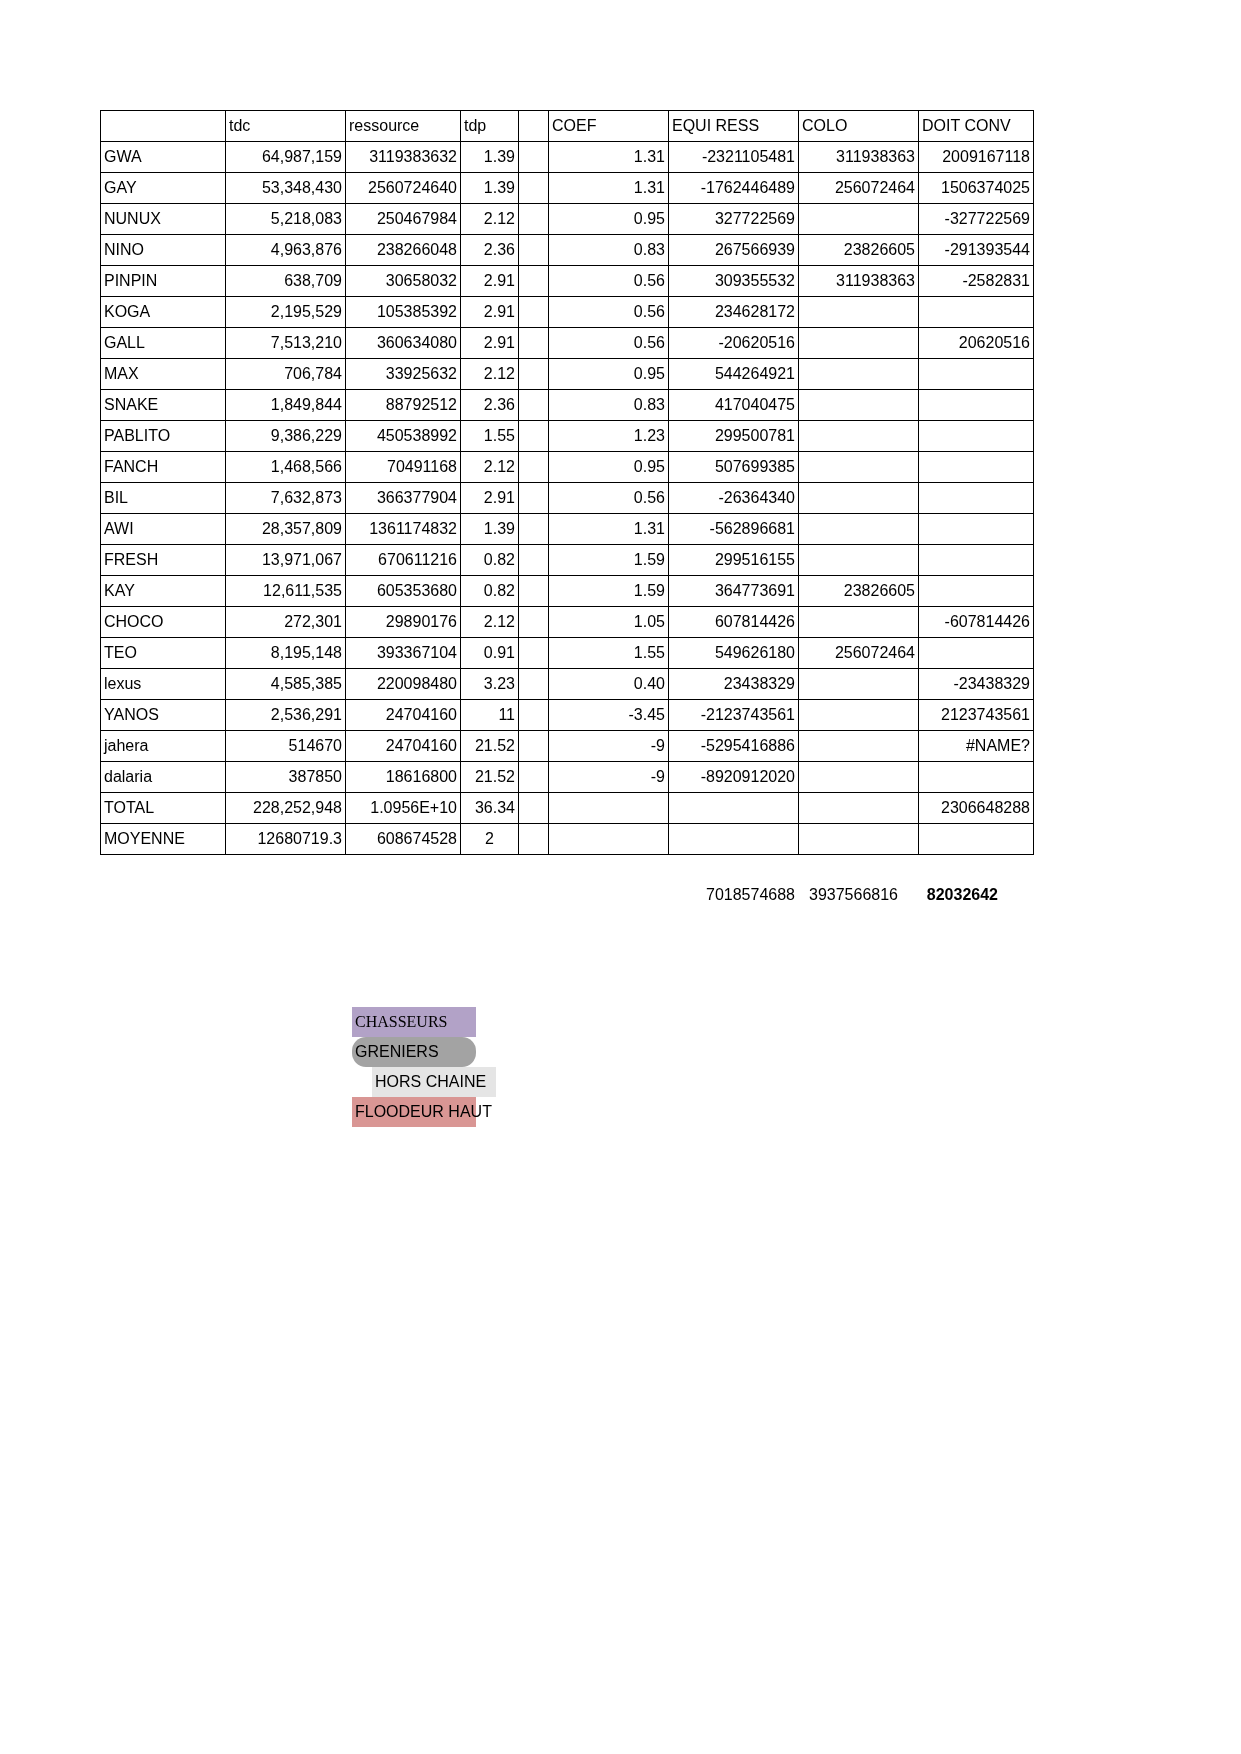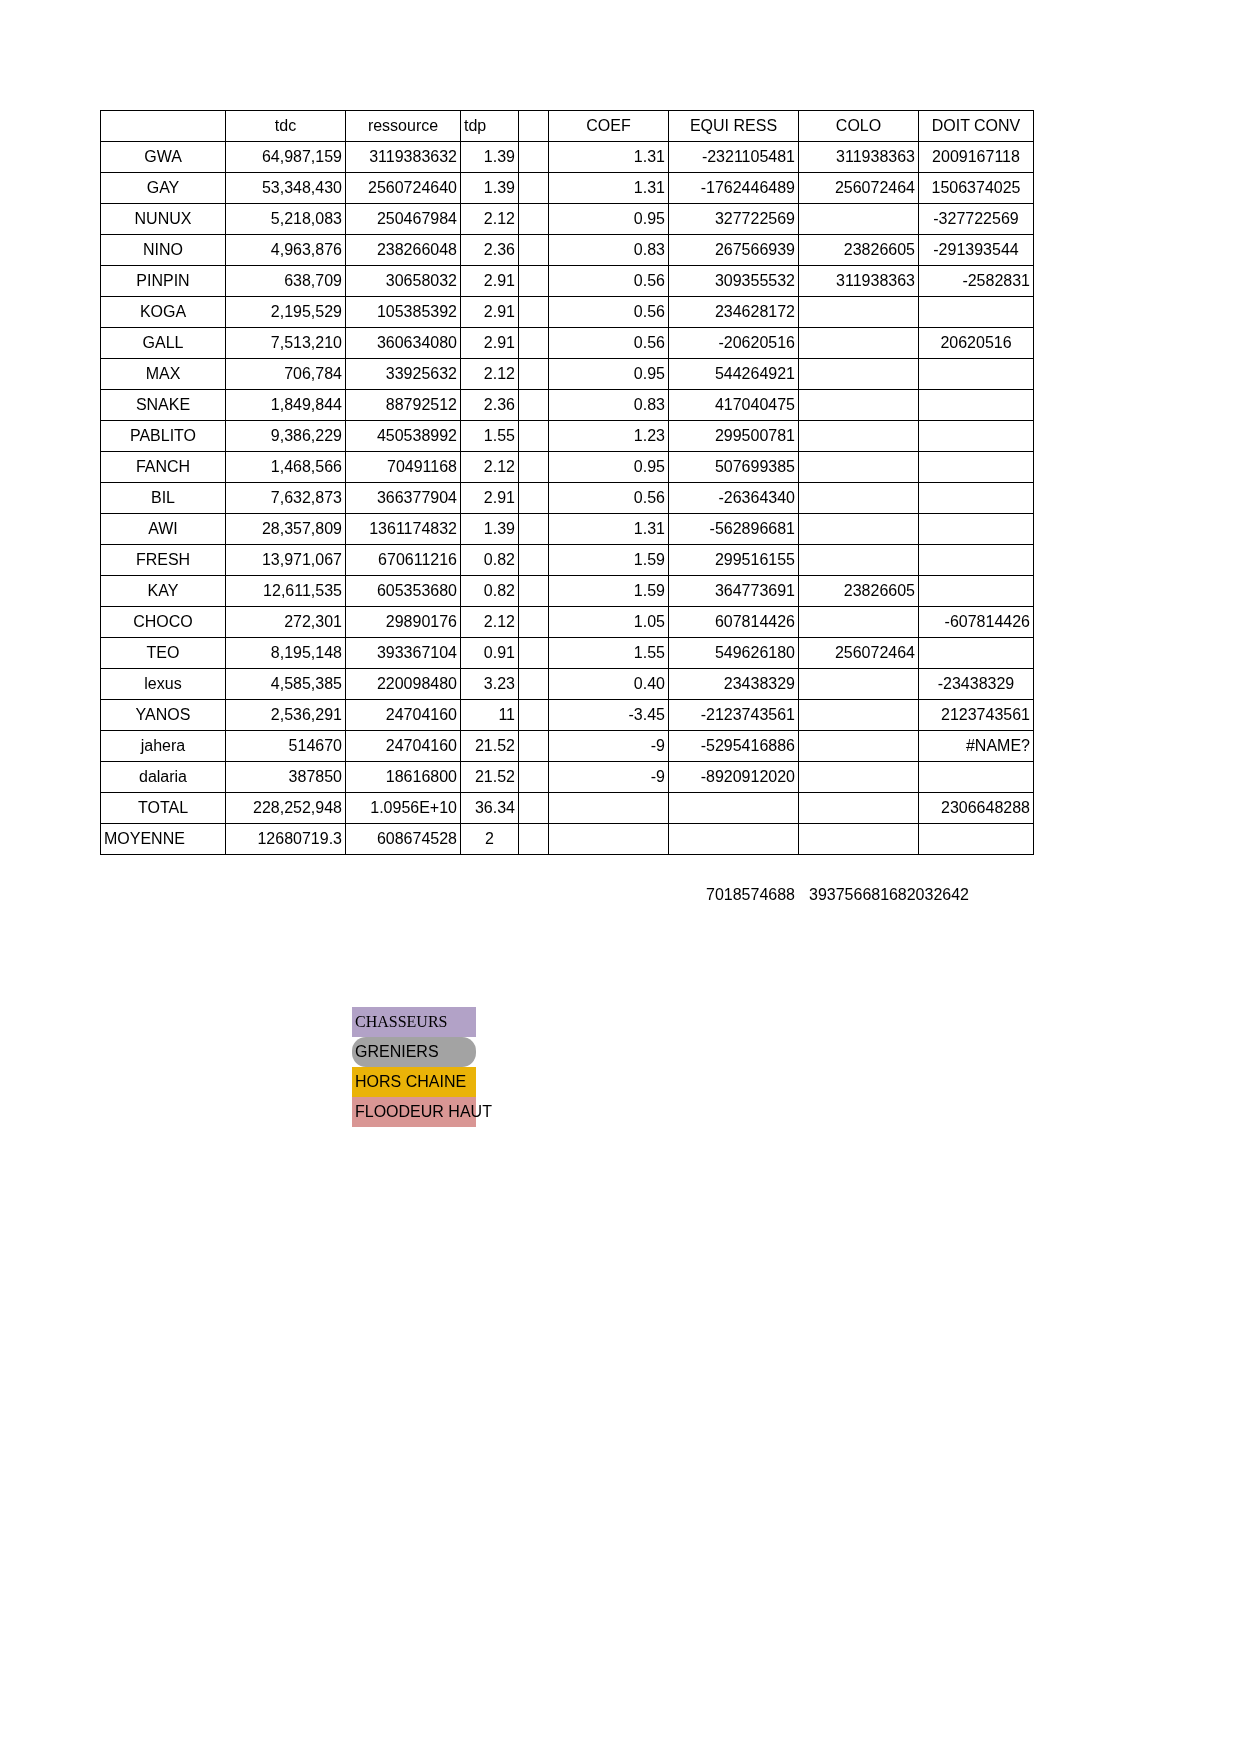--- a/index.html
+++ b/index.html
@@ -5,38 +5,38 @@
   html,body{margin:0;padding:0;background:#fff;}
   #page{position:relative;width:1241px;height:1754px;background:#ffffff;
         font-family:"Liberation Sans",sans-serif;color:#000;}
   table.sheet{position:absolute;left:100px;top:110px;border-collapse:collapse;table-layout:fixed;}
   table.sheet td,table.sheet th{border:1px solid #000;height:30px;padding:0 3px;
         font-size:16px;font-weight:normal;white-space:nowrap;overflow:hidden;
         background:#fff;box-sizing:content-box;}
   .al{text-align:left;}
   .ar{text-align:right;}
   .center{text-align:center;}
-  .bold{font-weight:bold;text-align:center;}
+  .bold{font-weight:bold;}
   .c-green td, td.c-green{background:#92d050;}
   td.c-pink{background:#d99694;}
   td.c-purple{background:#b2a2c7;}
   td.c-cyan{background:#00b0f0;}
   td.c-pale{background:#a2cbd8;}
   td.nb{border:none;background:transparent;}
   td.thick{border-width:2px;}
   .float-num{position:absolute;top:886px;font-size:16px;text-align:right;white-space:nowrap;}
   #fn1{left:668px;width:127px;}
   #fn2{left:778px;width:120px;}
-  #fn3{left:849px;width:120px;}
+  #fn3{left:878px;width:120px;font-weight:bold;}
   #legend{position:absolute;left:352px;top:1007px;}
   .legend-item{width:121px;height:30px;line-height:30px;font-size:16px;
         padding-left:3px;white-space:nowrap;overflow:visible;}
   .lg-purple{background:#b2a2c7;font-family:Liberation Serif, serif;}
   .lg-green{background:#a3a3a3;border-radius:14px;}
-  .lg-cyan{background:#eab308;}
+  .lg-cyan{background:#e5e5e5;margin-left:20px;}
   .lg-pink{background:#d99694;}
 </style>
 </head>
 <body>
 
 <div id="page">
 
   <table class="sheet">
     <colgroup>
       <col style="width:125px">

